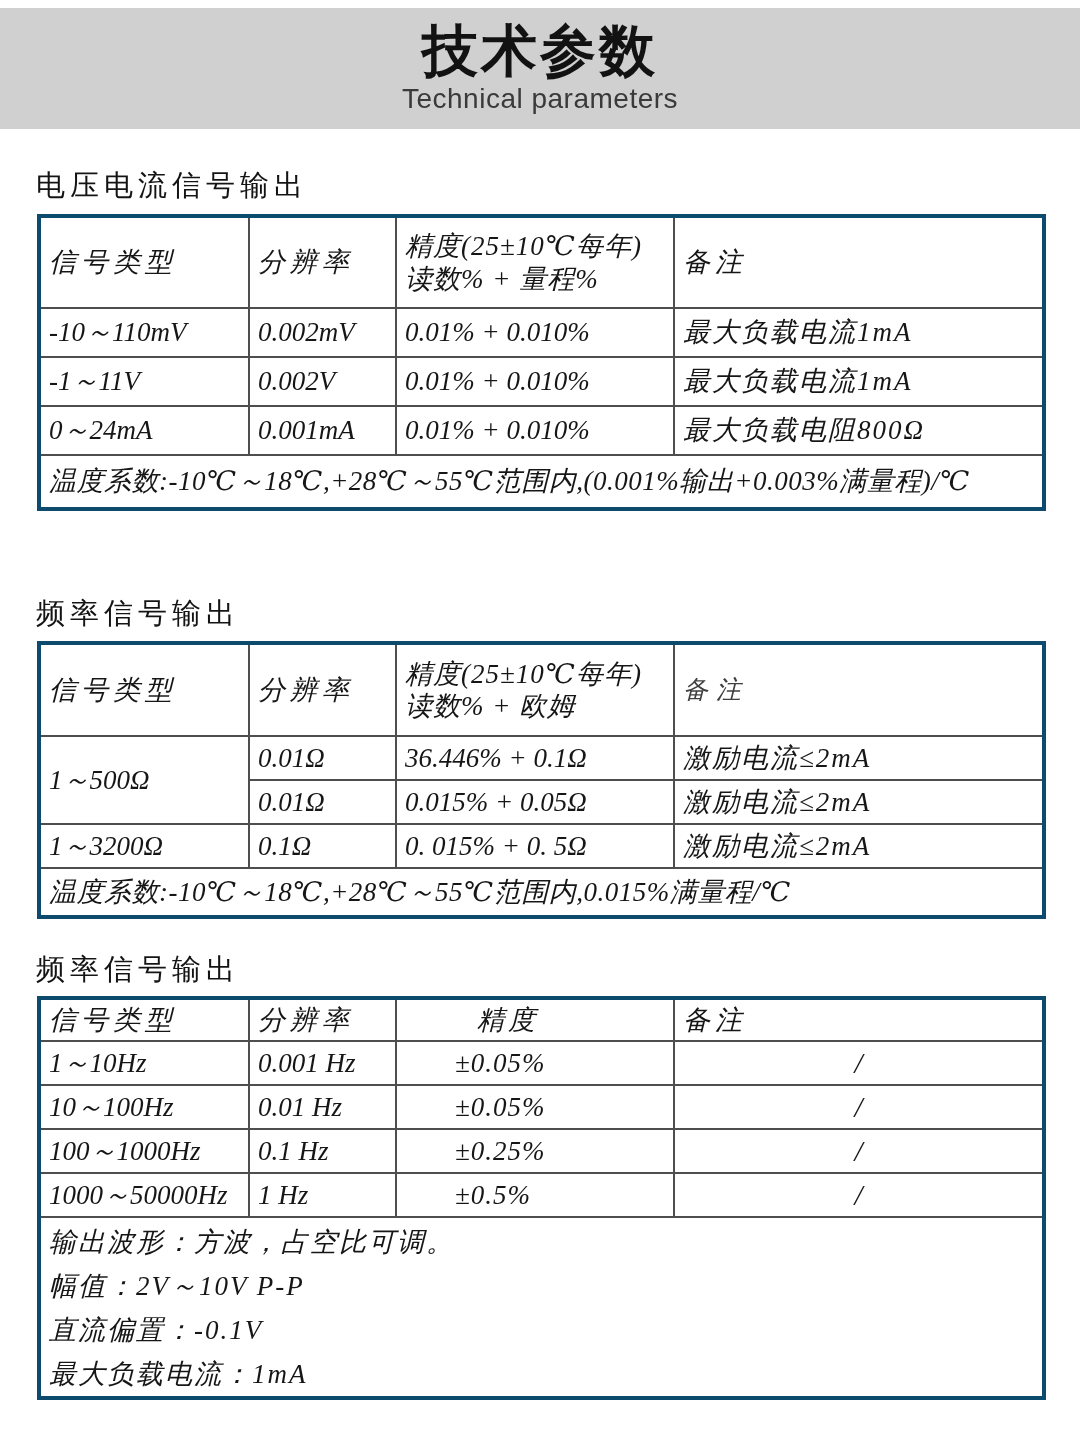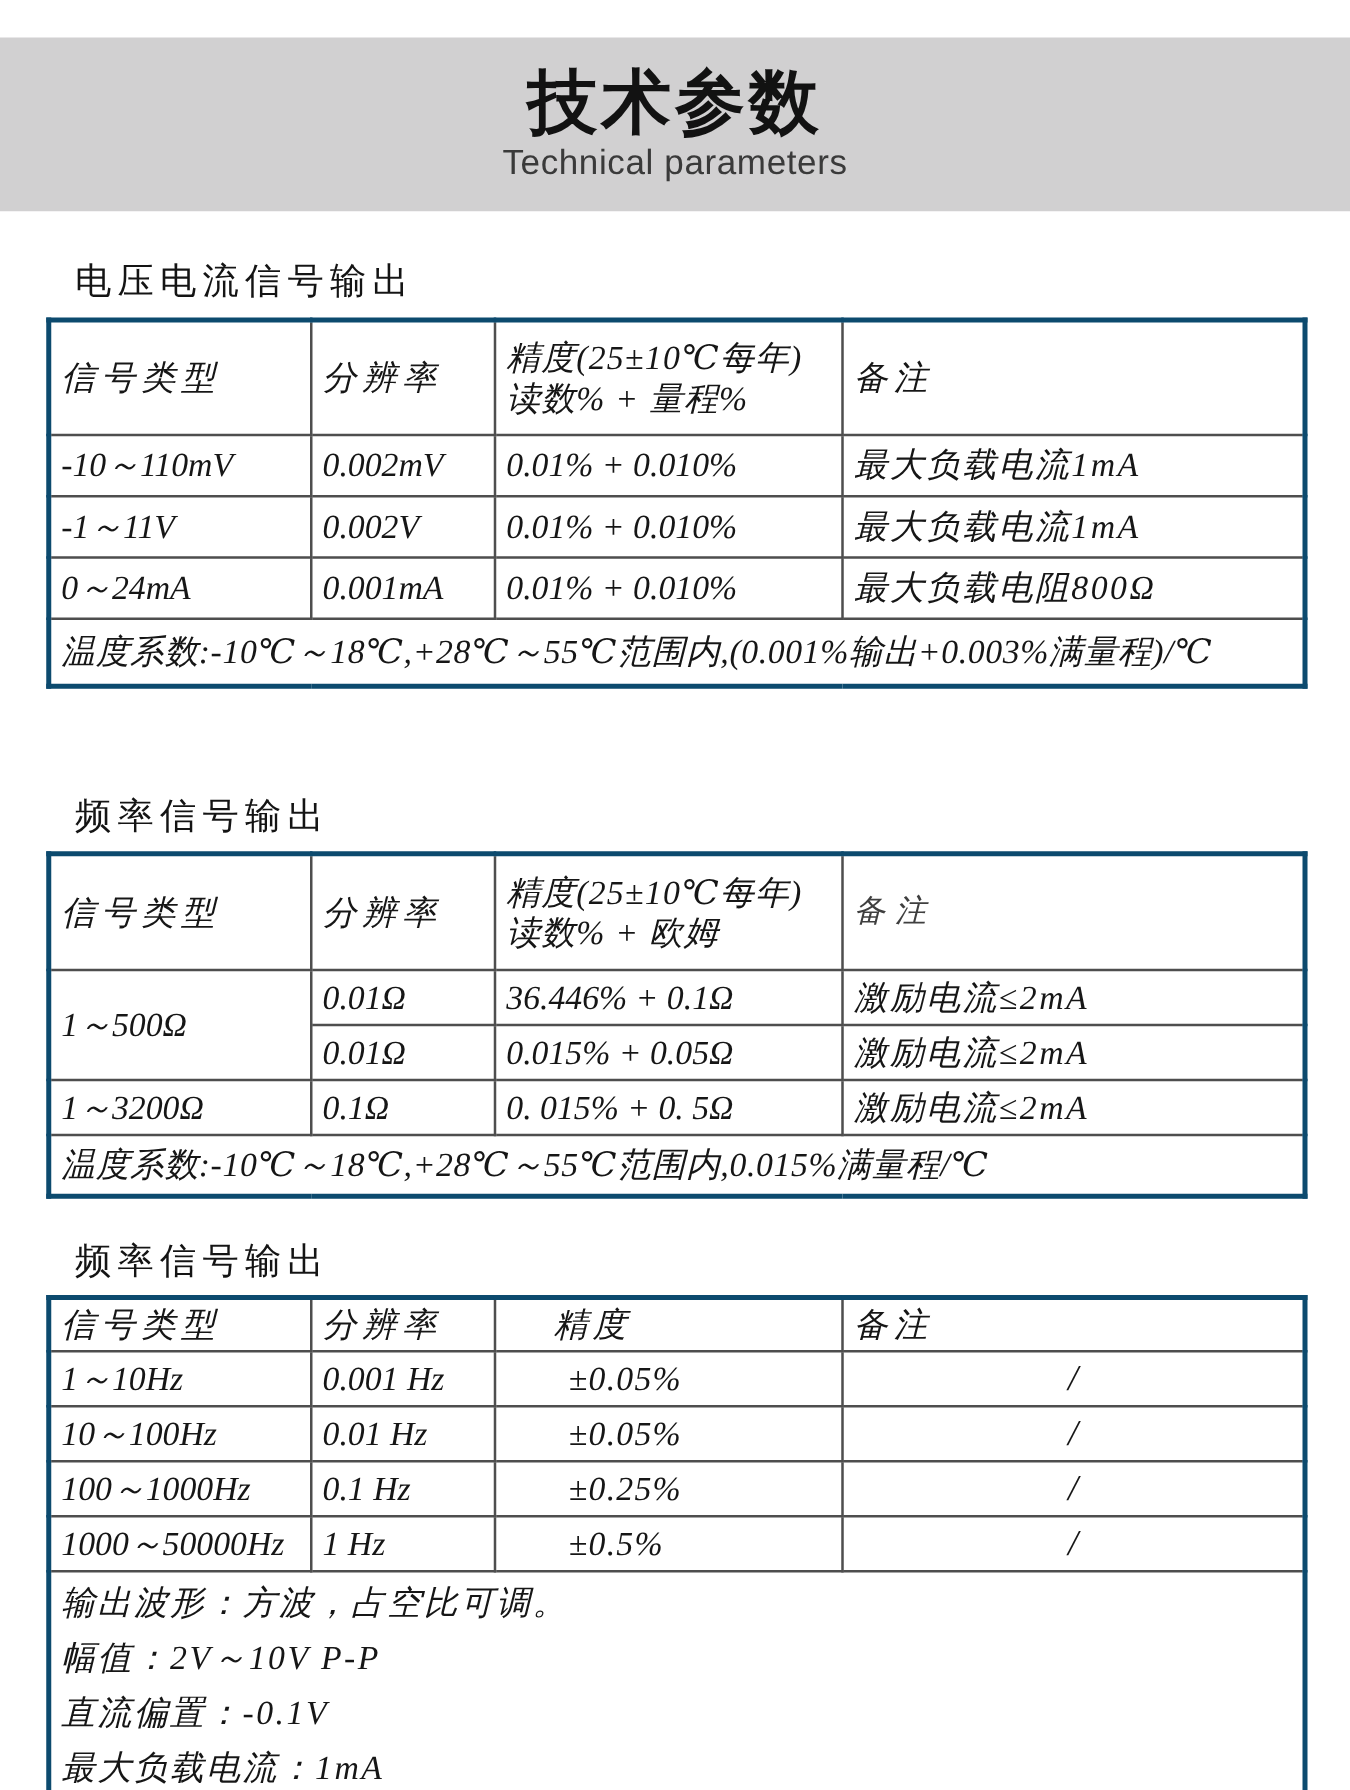--- a/index.html
+++ b/index.html
@@ -4,30 +4,30 @@
 <style>
   html,body { margin:0; padding:0; }
   body {
     width:1080px; height:1432px; background:#ffffff;
     font-family:"Liberation Serif","DejaVu Serif",serif;
     color:#161616; overflow:hidden;
   }
 
   
   .band {
-    margin-top:30px; height:139px; background:#d1d0d1;
+    margin-top:8px; height:121px; background:#d1d0d1;
     display:flex; flex-direction:column; align-items:center; justify-content:center;
     font-family:"Liberation Sans","DejaVu Sans",sans-serif;
   }
   .page-title { font-size:56px; font-weight:700; letter-spacing:3px; line-height:1.05; color:#121212; }
   .page-subtitle { font-size:28px; font-weight:400; letter-spacing:0.5px; color:#3a3a3a; margin-top:2px; }
 
   
   .section-title {
-    margin-left:60px; font-size:29px; letter-spacing:5px; line-height:1; color:#141414;
+    margin-left:36px; font-size:29px; letter-spacing:5px; line-height:1; color:#141414;
   }
   .st1 { margin-top:42px; margin-bottom:14px; }
   .st2 { margin-top:88px; margin-bottom:13px; }
   .st3 { margin-top:36px; margin-bottom:12px; }
 
   
   table.spec {
     border-collapse:collapse; table-layout:fixed;
     margin-left:37px; width:1005px;
     border:4px solid #0c4a6e;
@@ -47,21 +47,21 @@
   .t1 .hdr { height:92px; }
   .t1 .row { height:49px; }
   .t1 .foot td { height:51px; }
   .t2 .hdr { height:93px; }
   .t2 .row { height:44px; }
   .t2 .foot td { height:46px; }
   .t2 .hdr td.center { color:#3f3f3f; font-size:25px; letter-spacing:8px; }
   .t3 .hdr { height:43px; }
   .t3 .row { height:44px; }
   .t3 td.accv { padding-left:58px; letter-spacing:1px; }
-  .t3 td.acc-hdr3 { padding-left:46px; letter-spacing:4px; }
+  .t3 td.acc-hdr3 { padding-left:80px; letter-spacing:4px; }
   .t3 td.slash { text-align:center; padding-left:0; font-size:29px; }
   .foot td { letter-spacing:0.5px; }
   .t3 .foot td {
     height:170px; vertical-align:top; line-height:44px; padding-top:2px; letter-spacing:2px;
   }
 </style>
 </head>
 <body>
 
 <div>

